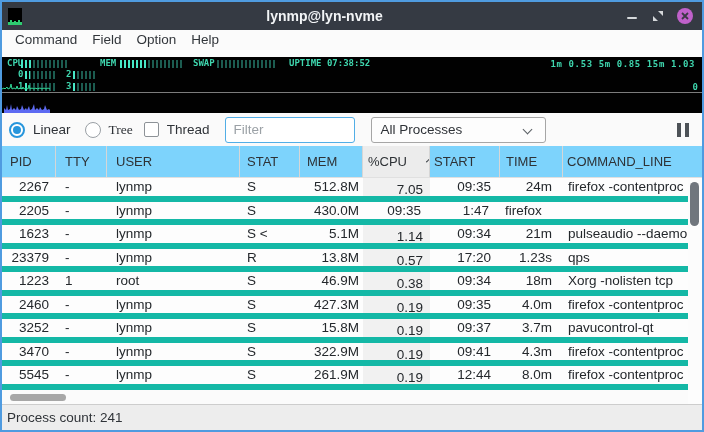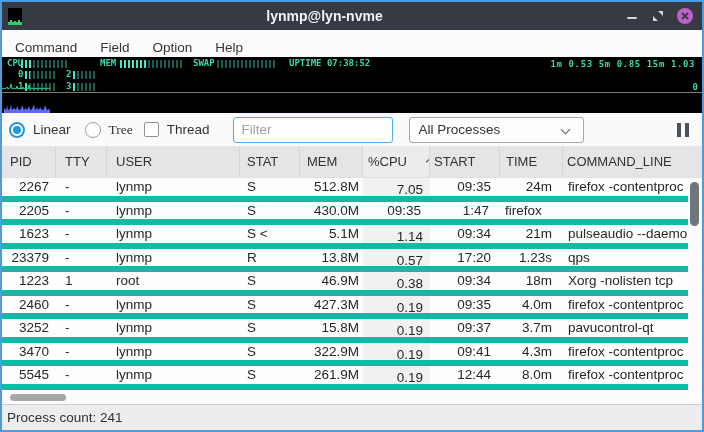--- a/index.html
+++ b/index.html
@@ -15,21 +15,21 @@
   
   .titlebar { height:28px; background:#353a43; display:flex; align-items:center; flex:0 0 auto; }
   .app-icon { margin-left:6px; width:14px; height:17px; display:block; }
   .title { flex:1; text-align:center; color:#f2f4f6; font-weight:bold; font-size:14px; }
   .win-controls { display:flex; align-items:center; gap:13px; margin-right:9px; }
   .btn-min { width:12px; height:14px; display:flex; align-items:flex-end; cursor:default; }
   .min-glyph { width:10px; height:2px; background:#d5d8db; border-radius:1px; margin-bottom:4px; }
   .btn-max { width:12px; height:12px; display:block; }
   .btn-close { width:16px; height:16px; border-radius:50%; background:#c061cb; display:flex; align-items:center; justify-content:center; }
   
-  .menubar { height:27px; background:#fbfbfb; display:flex; align-items:flex-end; padding-left:10px; gap:17px; flex:0 0 auto; }
+  .menubar { height:27px; background:#fbfbfb; display:flex; align-items:flex-start; padding-left:10px; gap:9px; flex:0 0 auto; }
   .menu-item { font-size:13.5px; color:#32363b; padding:2px 3px; }
   
   .lcd { height:56px; background:#010101; position:relative; flex:0 0 auto;
          font-family:"DejaVu Sans Mono", monospace; font-weight:bold; font-size:9px; color:#3fd6ae; }
   .lcd-label { position:absolute; line-height:9px; }
   .meter { position:absolute; height:8px;
            background:repeating-linear-gradient(90deg,#1c5c50 0 2px,transparent 2px 4px); }
   .meter .fill { position:absolute; left:0; top:0; bottom:0;
            background:repeating-linear-gradient(90deg,#47e8c6 0 2px,transparent 2px 4px); }
   .lcd-sep { position:absolute; left:0; right:0; top:35px; height:1px; background:#7c7c7c; }
@@ -39,34 +39,34 @@
   .uptime { left:287px; top:2px; }
   .load { position:absolute; right:7px; top:2px; letter-spacing:0.6px; }
   
   .toolbar { height:33px; background:#fafafa; display:flex; align-items:center; padding-left:7px; flex:0 0 auto; font-size:13.5px; color:#2f3338; }
   .radio-group, .check-group { display:flex; align-items:center; gap:8px; }
   .radio { width:16px; height:16px; border-radius:50%; background:#fff; border:1px solid #9aa0a5; position:relative; }
   .radio.checked { border:2px solid #2796dc; }
   .radio.checked::after { content:""; position:absolute; left:2px; top:2px; width:8px; height:8px; border-radius:50%; background:#2796dc; }
   .checkbox { width:15px; height:15px; background:#fff; border:1px solid #8d9297; border-radius:2px; }
   .gap1 { margin-left:14px;font-family:Liberation Serif, serif; } .gap2 { margin-left:11px; }
-  .filter-input { margin-left:23px; width:160px; height:26px; border:1px solid #52aee6; border-radius:3px;
+  .filter-input { margin-left:15px; width:130px; height:26px; border:1px solid #52aee6; border-radius:3px;
                   background:#fff; font-family:"Liberation Sans",sans-serif; font-size:13.5px; padding-left:8px; color:#1d4ed8; outline:none; }
   .filter-input::placeholder { color:#9ba1a6; }
   .scope-select { margin-left:16px; width:175px; height:26px; border:1px solid #a6a6a6; border-radius:3px;
                   background:#fdfdfd; display:flex; align-items:center; padding-left:9px; position:relative; }
   .scope-value { font-size:13.5px; color:#2f3338; }
   .chev-down { position:absolute; right:14px; top:8px; width:7px; height:7px;
                border-right:1.5px solid #5a5f64; border-bottom:1.5px solid #5a5f64; transform:rotate(45deg); }
   .pause-btn { margin-left:auto; margin-right:13px; display:flex; gap:4px; }
   .pause-bar { width:4px; height:14px; background:#4d5257; }
   
   .table { flex:1; position:relative; background:#fdfdfd; overflow:hidden; }
   .grid-cols { display:grid; grid-template-columns:54px 51px 133px 60px 63px 67px 70px 63px minmax(0,1fr); }
-  .thead { height:32px; background:#e5e5e5; border-bottom:1px solid #e0e0e0; }
+  .thead { height:32px; background:#7dd3fc; border-bottom:1px solid #e0e0e0; }
   .th { font-size:13px; color:#2e3236; line-height:30px; border-right:1px solid #d6d6d6; white-space:nowrap; overflow:hidden; display:flex; align-items:center; }
   .th:last-child { border-right:none; }
   .th.c0{padding-left:8px}.th.c1{padding-left:9px}.th.c2{padding-left:9px}.th.c3{padding-left:7px}
   .th.c4{padding-left:7px}.th.c5{padding-left:5px; background:#ececec;gap:15px;}.th.c6{padding-left:4px}
   .th.c7{padding-left:6px}.th.c8{padding-left:4px}
   .sort-chev { width:6px; height:6px; border-right:1.5px solid #4a4f54; border-bottom:1.5px solid #4a4f54;
                transform:rotate(45deg); margin-left:6px; margin-top:-3px; display:inline-block; }
   .tr { height:23.5px; border-bottom:6px solid #14b8a6; align-items:center; font-size:13.5px; color:#24282c; }
   .td { white-space:nowrap; overflow:hidden; }
   .td.al-r { text-align:right; }

